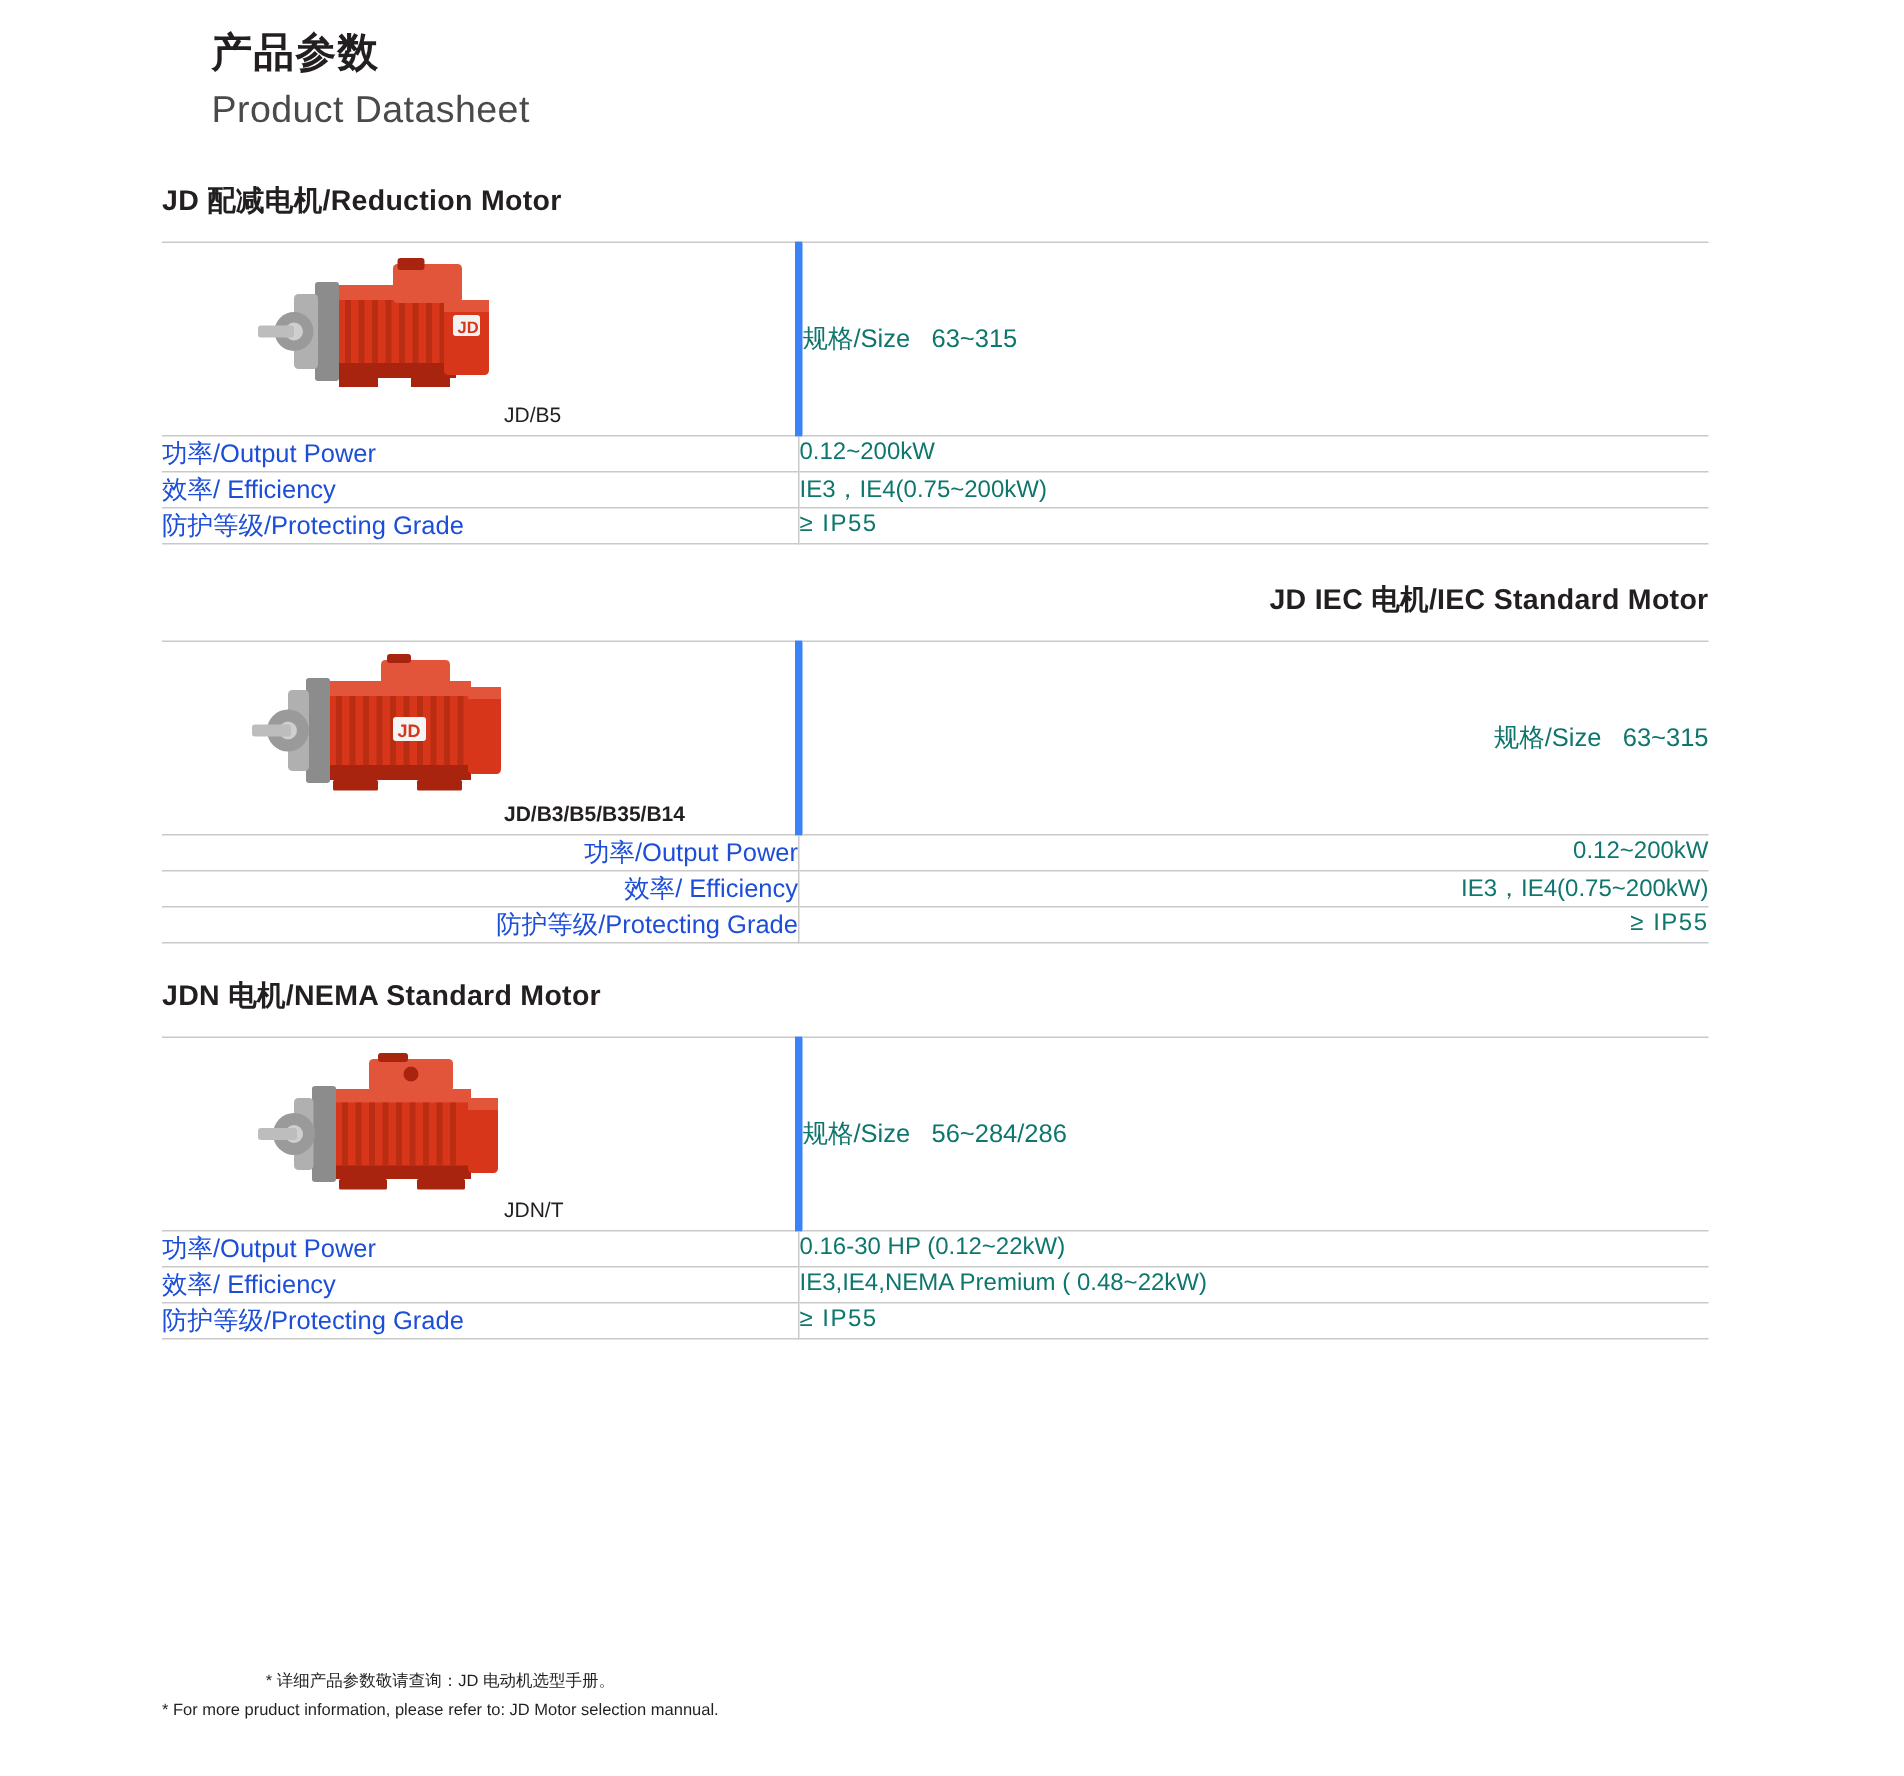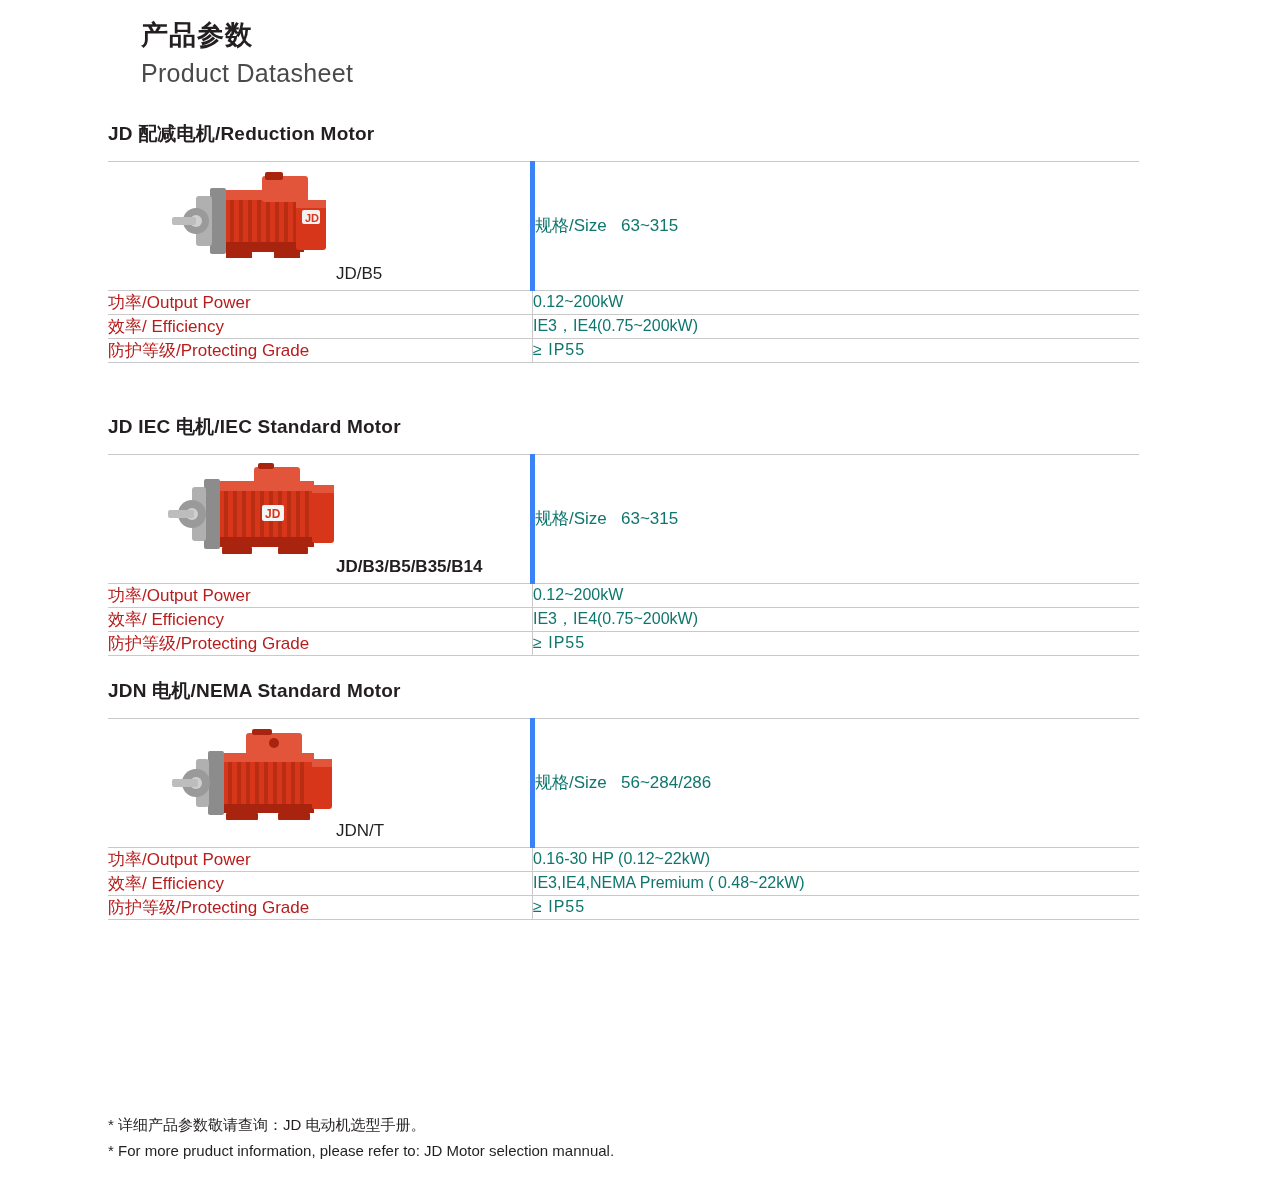--- a/index.html
+++ b/index.html
@@ -48,41 +48,41 @@
     padding-right: 130px;
   }
   .section-title {
     font-size: 19px;
     font-weight: bold;
     color: #231f20;
     margin: 0;
     letter-spacing: 0.2px;
   }
   .sec1 { margin-top: 30px; }
-  .sec2 { margin-top: 51px; }
+  .sec2 { margin-top: 24px; text-align: right; }
   .sec3 { margin-top: 22px; }
 
   table.spec {
     border-collapse: collapse;
     width: 1031px;
     margin-top: 14px;
     table-layout: fixed;
   }
   table.spec td {
     border-bottom: 1px solid #c9c9c9;
     padding: 0;
     vertical-align: middle;
   }
   table.spec tr.first-row td {
     border-top: 1px solid #c9c9c9;
   }
   td.label-col {
     width: 422px;
     font-size: 17px;
-    color: #b91c1c;
+    color: #1d4ed8;
     padding: 10px 0 10px 92px;
     box-sizing: border-box;
     border-right: 1px solid #c9c9c9;
   }
   td.value-col {
     font-size: 16px;
     color: #0f766e;
     padding: 10px 0 10px 62px;
     box-sizing: border-box;
   }
@@ -99,43 +99,44 @@
   }
 
   .motor-holder {
     position: relative;
     height: 128px;
     width: 100%;
   }
   .motor-caption {
     position: absolute;
     bottom: 6px;
-    font-size: 17px;
+    font-size: 14px;
     color: #231f20;
     white-space: nowrap;
   }
   .cap-1 { left: 228px; }
   .cap-2 { left: 228px; font-weight: bold; }
   .cap-3 { left: 228px; }
 
   svg.motor {
     position: absolute;
     left: 58px;
     top: 8px;
   }
 
   .geq { font-size: 15px; letter-spacing: 1px; }
 
   .footnotes {
     position: absolute;
     left: 108px;
     top: 1112px;
-    font-size: 15px;
+    font-size: 11px;
     color: #231f20;
     line-height: 1.75;
+    text-align: center;
   }
   .footnotes div { white-space: nowrap; }
 </style>
 </head>
 <body>
 
 <div class="page">
 
   <div class="head-wrap">
     <div class="title-cn">产品参数</div>

